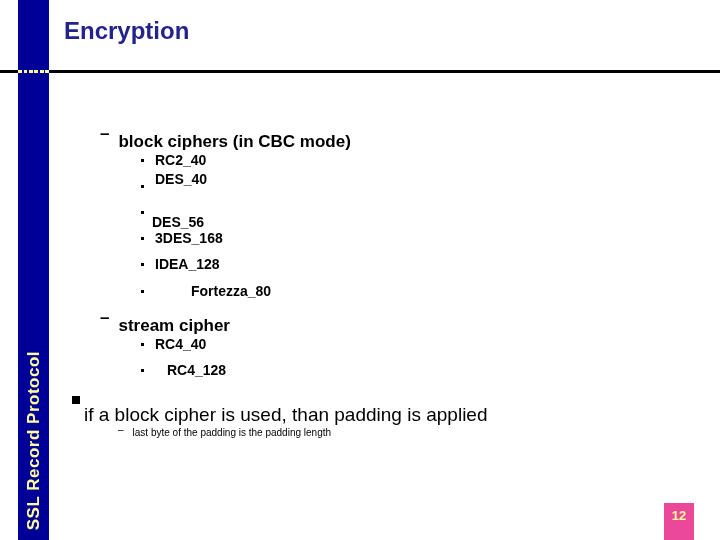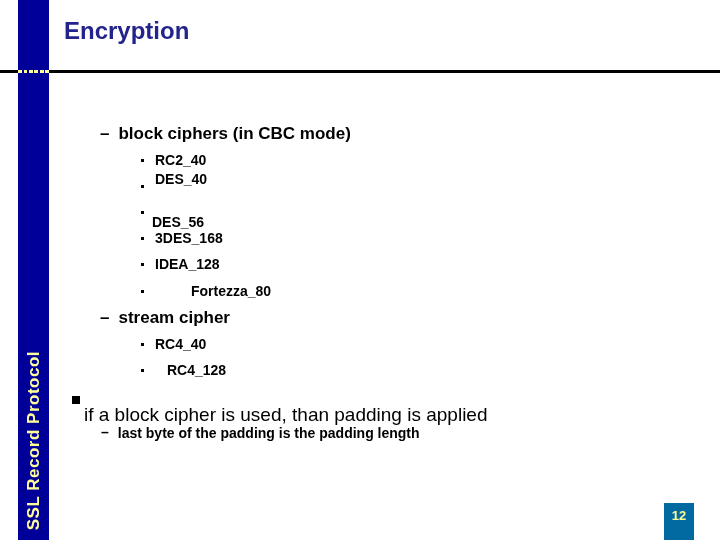--- a/index.html
+++ b/index.html
@@ -64,23 +64,23 @@
   
   .row { position: absolute; display: flex; align-items: flex-start; white-space: nowrap; }
 
   .l1 { left: 72px; font-size: 19px; }
   .l1 .sq-bullet { width: 8px; height: 8px; background: #000000; margin-top: 6px; flex: 0 0 auto; }
   .l1 .txt { margin-left: 12px; line-height: 21px; }
   .l1.bold .txt { font-weight: bold; }
 
   .l2 { left: 100px; font-size: 17px; font-weight: bold; }
   .l2 .dash-bullet::before { content: "\2013"; }
-  .l2 .txt { margin-left: 9px; line-height: 20px; }
+  .l2 .txt { margin-left: 9px; line-height: 20px; margin-top: 8px; }
 
-  .l2small { left: 101px; font-size: 14px; font-weight: bold; }
+  .l2small { left: 118px; font-size: 10px; font-weight: normal; }
   .l2small .dash-bullet::before { content: "\2013"; }
   .l2small .txt { margin-left: 9px; line-height: 18px; }
 
   .l3 { left: 141px; font-size: 14px; font-weight: bold; }
   .l3 .dot-bullet { width: 3px; height: 3px; background: #000000; margin-top: 7px; flex: 0 0 auto; }
   .l3 .txt { margin-left: 11px; line-height: 17px; }
 
   
   .r-supported  { top: 91px; }
   .r-block      { top: 124px; }
@@ -94,21 +94,21 @@
   .r-rc4-40     { top: 336px; }
   .r-rc4-128    { top: 362px; gap: 12px; }
   .r-padding    { top: 390px; flex-direction: column; }
   .r-lastbyte   { top: 424px; }
 
   
   .page-box {
     position: absolute;
     left: 664px; top: 503px;
     width: 30px; height: 37px;
-    background: #0369a1;
+    background: #ec4899;
     display: flex;
     justify-content: center;
     align-items: flex-start;
   }
   .page-box span {
     color: #FFFF99;
     font-weight: bold;
     font-size: 13px;
     margin-top: 5px;
   }

